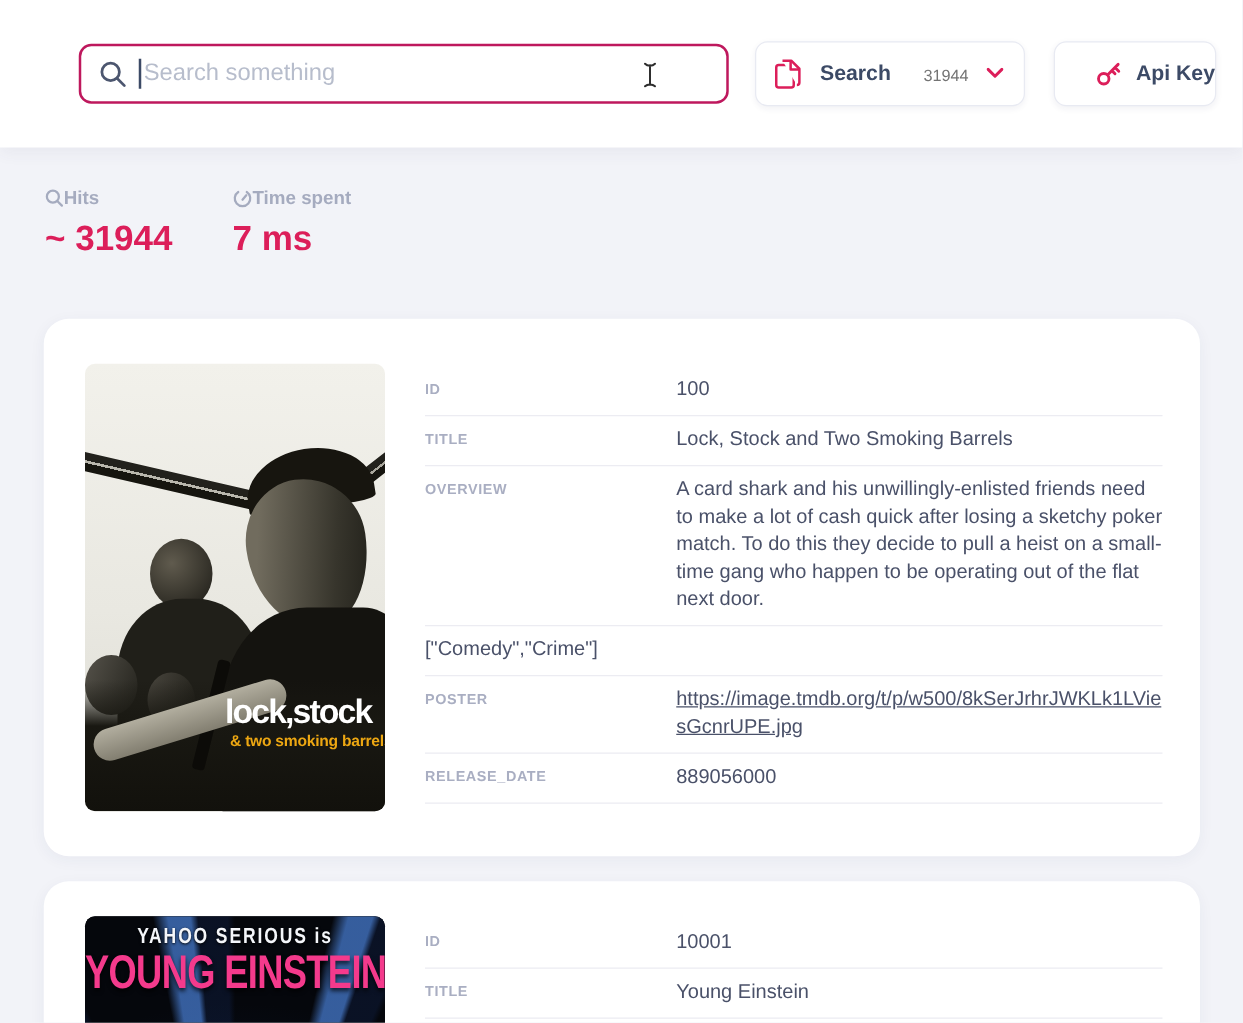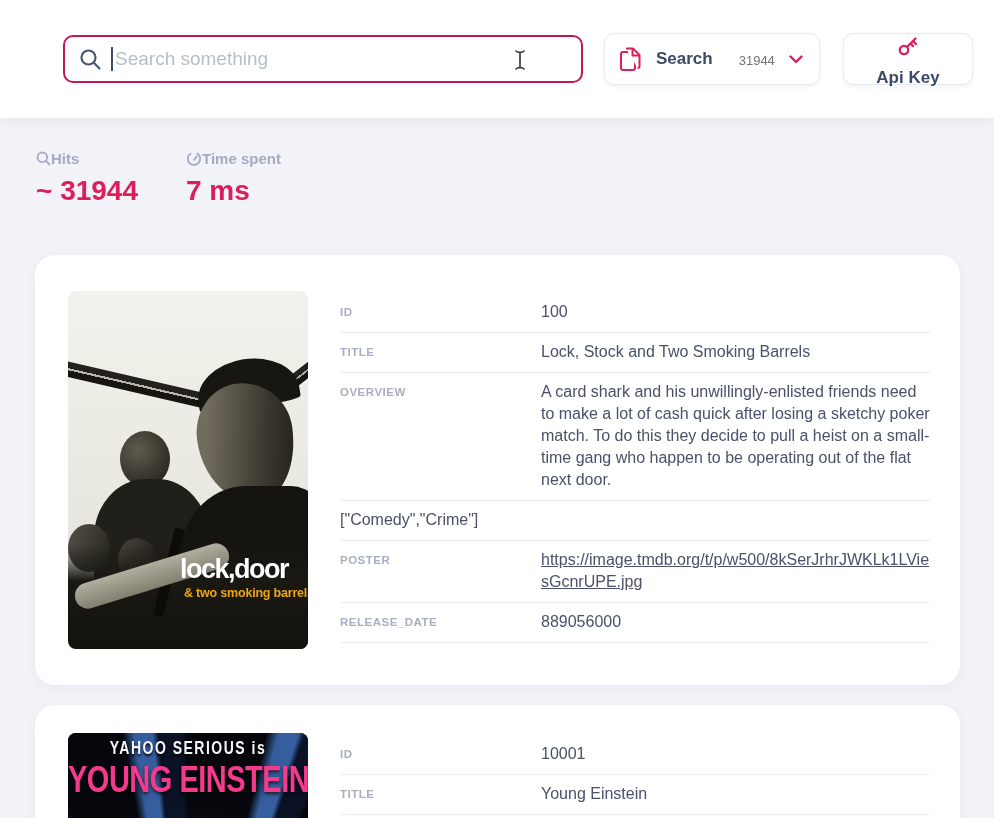--- a/index.html
+++ b/index.html
@@ -39,21 +39,21 @@
   .pill-btn {
     position:absolute; top:33px; height:52px;
     background:#fff; border:1px solid #e8eaf2; border-radius:10px;
     box-shadow:0 2px 5px rgba(30,40,80,0.06);
     display:flex; align-items:center; cursor:pointer;
   }
   .index-btn { left:604px; width:216px; padding:0 16px 0 14px; }
   .index-label { font-size:17px; font-weight:bold; color:#3c4a66; margin-left:14px; }
   .index-count { font-size:13px; color:#737373; margin-left:26px; margin-top:3px; }
   .index-chevron { margin-left:auto; }
-  .apikey-btn { left:843px; width:130px; justify-content:flex-start; gap:10px;flex-direction:column; }
+  .apikey-btn { left:843px; width:130px; justify-content:flex-end; gap:10px; }
   .apikey-label { font-size:17px; font-weight:bold; color:#3c4a66; }
 
   
   .stats { position:absolute; left:36px; top:150px; display:flex; gap:48px; }
   .stat-block {}
   .stat-head { display:flex; align-items:center; gap:0; }
   .stat-label { font-size:15px; font-weight:bold; color:#a5abbf; }
   .stat-value { font-size:28px; font-weight:bold; color:#dc1e5a; margin-top:8px; }
 
   
@@ -240,21 +240,21 @@
       <div class="ls-body2"></div>
       <div class="ls-head3"></div>
       <div class="ls-hair"></div>
       <div class="ls-face"></div>
       <div class="ls-body-main"></div>
       <div class="ls-head4"></div>
       <div class="ls-head5"></div>
       <div class="ls-bottom"></div>
       <div class="ls-gun"></div>
       <div class="ls-arm"></div>
-      <div class="ls-title">lock,door</div>
+      <div class="ls-title">lock,stock</div>
       <div class="ls-subtitle">&amp; two smoking barrels</div>
     </div>
 
     <div class="fields">
       <div class="field-row">
         <div class="field-label">ID</div>
         <div class="field-value">100</div>
       </div>
       <div class="field-row">
         <div class="field-label">TITLE</div>

